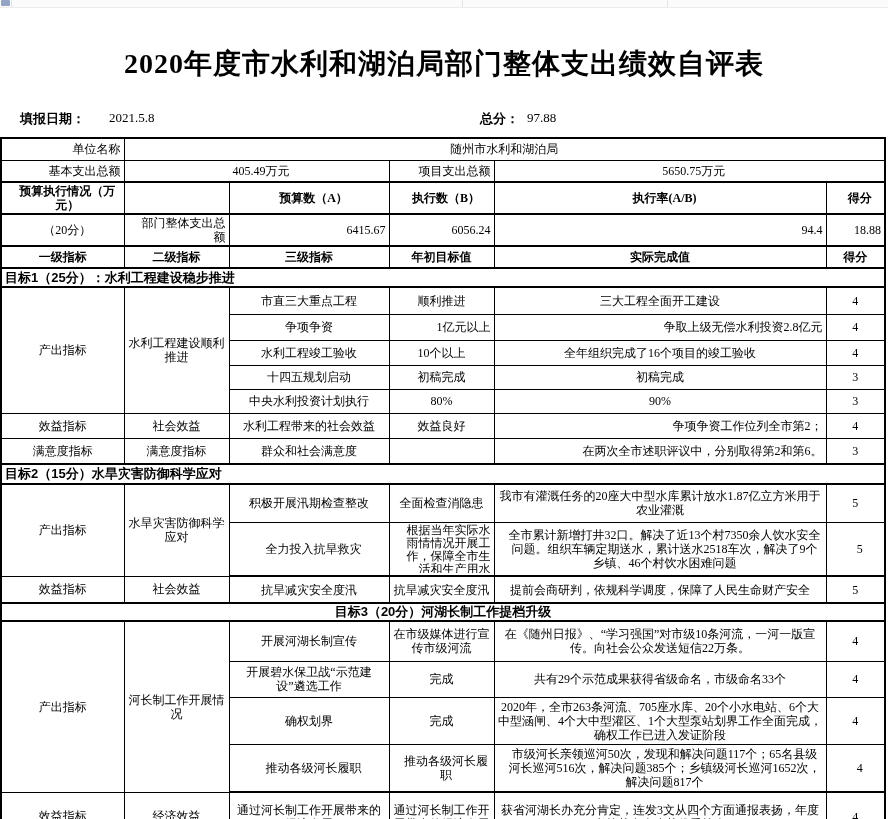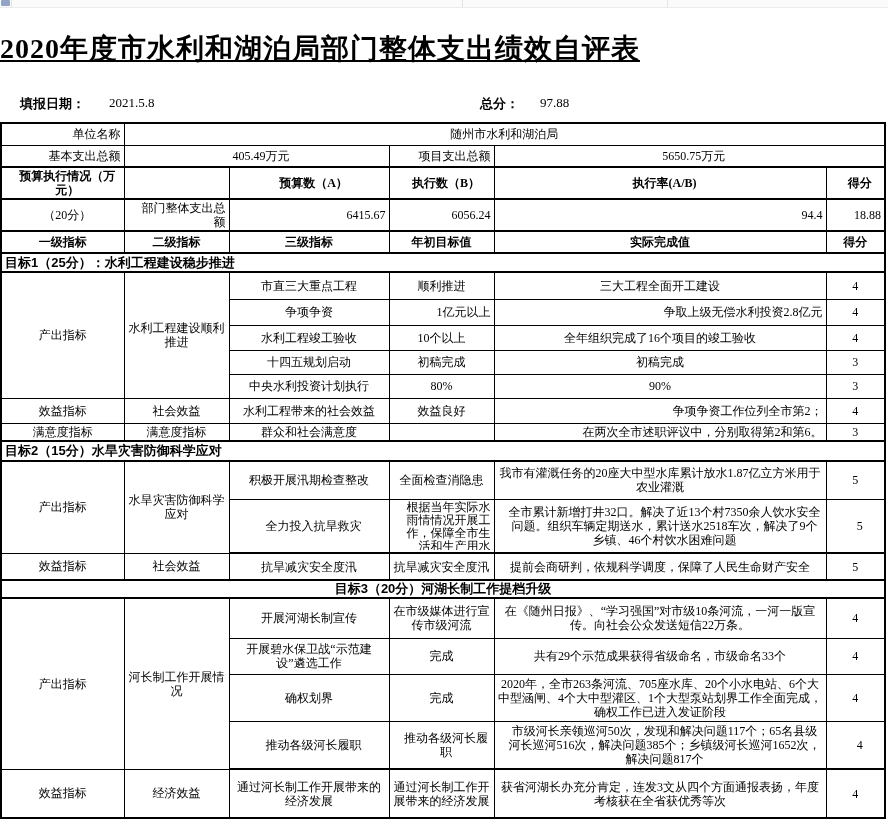--- a/index.html
+++ b/index.html
@@ -6,29 +6,29 @@
   html,body { width:888px; height:819px; background:#fff; overflow:hidden;
               font-family:"Liberation Serif", serif; color:#000; }
   
   .topbar { position:relative; width:888px; height:8px; background:#fbfbfb;
             border-bottom:1px solid #ececec; }
   .topbar .app-ic { position:absolute; left:1px; top:0; width:9px; height:6px;
             background:#93a4c4; border-radius:1px; }
   .topbar .vsep { position:absolute; top:0; width:1px; height:7px; background:#e3e3e3; }
   .v1{left:11px;} .v2{left:462px;} .v3{left:667px;}
 
-  .title { margin-top:22px; text-align:left; font-size:28px; font-weight:bold;
-           letter-spacing:1px;text-decoration:underline; }
+  .title { margin-top:37px; text-align:center; font-size:28px; font-weight:bold;
+           letter-spacing:1px; }
 
   .meta { position:relative; margin-top:27px; height:18px; font-size:13px; }
   .meta .lbl { font-family:"Liberation Sans", sans-serif; font-weight:bold; }
   .m-date-l { position:absolute; left:20px; }
   .m-date-v { position:absolute; left:109px;text-align:center; }
   .m-score-l { position:absolute; left:480px; }
-  .m-score-v { position:absolute; left:540px; }
+  .m-score-v { position:absolute; left:527px; }
 
   table { margin-top:9px; width:884px; table-layout:fixed; border-collapse:collapse;
           border:2px solid #000; }
   col.c1{width:123px;} col.c2{width:105px;} col.c3{width:160px;}
   col.c4{width:105px;} col.c5{width:332px;} col.c6{width:59px;}
   td { border:1px solid #000; font-size:12px; line-height:14px; padding:1px 3px;
        text-align:center; vertical-align:middle; overflow:hidden; word-break:break-all; }
   td.al { text-align:right; }
   td.ind { padding-left:12px; }
   td.hd { font-family:Liberation Serif, serif; font-weight:bold;margin-left:40px; }
@@ -144,21 +144,21 @@
     <td>3</td>
   </tr>
   <tr style="height:25px">
     <td>效益指标</td>
     <td>社会效益</td>
     <td>水利工程带来的社会效益</td>
     <td>效益良好</td>
     <td class="al ind">争项争资工作位列全市第2；</td>
     <td>4</td>
   </tr>
-  <tr style="height:18px">
+  <tr style="height:26px">
     <td>满意度指标</td>
     <td>满意度指标</td>
     <td>群众和社会满意度</td>
     <td></td>
     <td class="al">在两次全市述职评议中，分别取得第2和第6。</td>
     <td>3</td>
   </tr>
 
   <tr class="band" style="height:20px">
     <td colspan="6">目标2（15分）水旱灾害防御科学应对</td>

